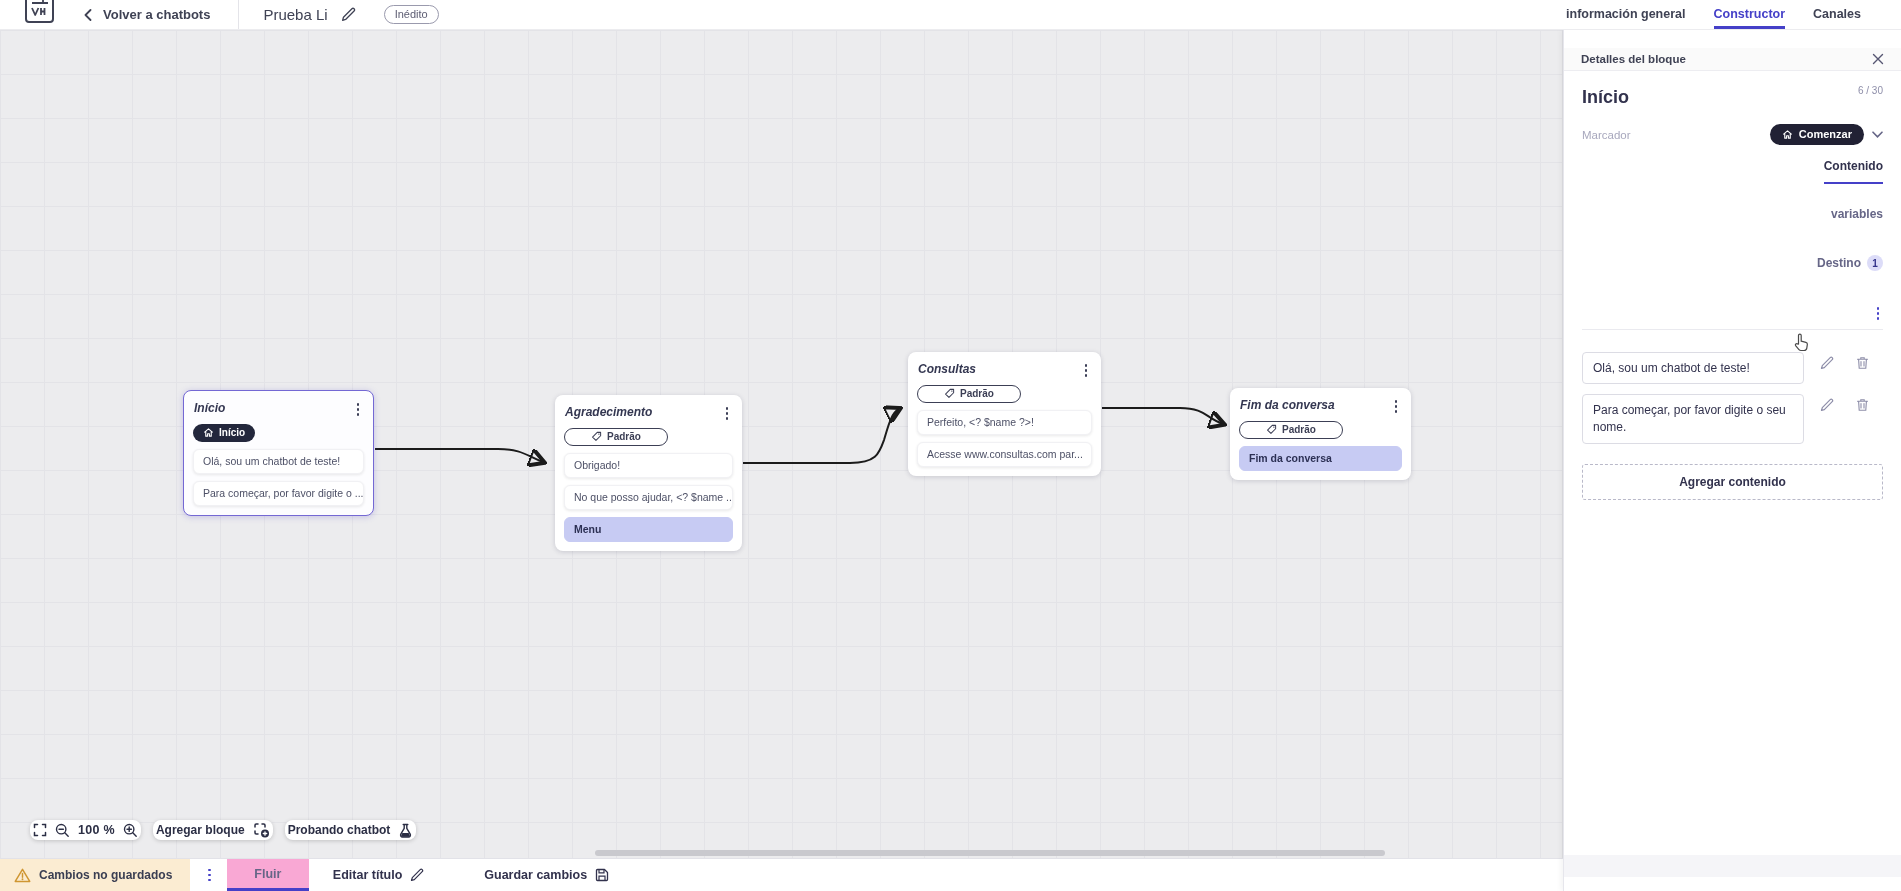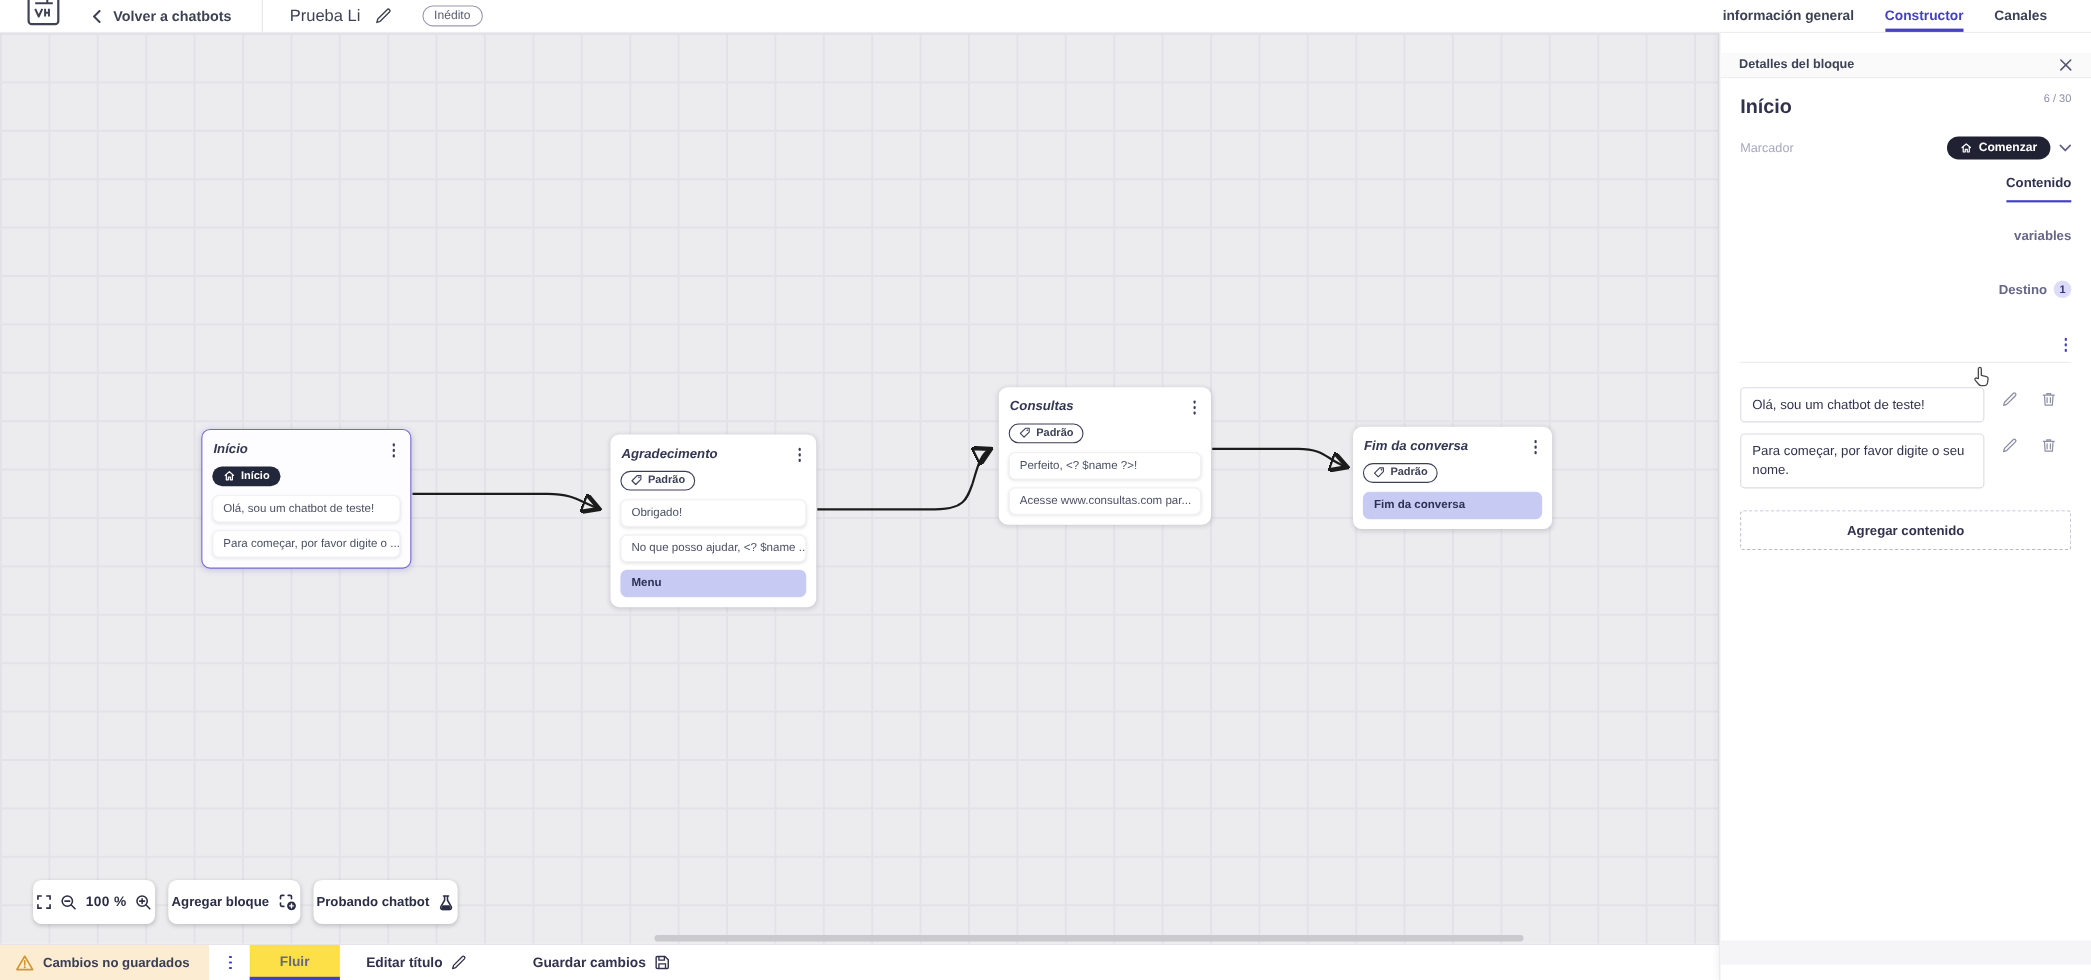--- a/index.html
+++ b/index.html
@@ -39,41 +39,41 @@
     box-shadow:0 1px 5px rgba(40,40,70,.18);}
   .block.selected{border:1.5px solid #7468d4;box-shadow:0 1px 6px rgba(90,80,200,.28);background:#fdfdff;}
   .block-head{display:flex;justify-content:space-between;align-items:flex-start;padding:1px 1px 0;font-style:italic;}
   .block-title{font-size:12px;font-weight:700;color:#343751;}
   .kebab{display:inline-flex;flex-direction:column;gap:2.5px;padding:2px 4px;cursor:pointer;}
   .kebab i{width:2.5px;height:2.5px;border-radius:50%;background:#3a3d55;display:block;}
   .kebab.indigo i{background:#4540c8;}
   .badge-start{display:inline-flex;align-items:center;gap:5px;background:#23273c;color:#fff;
     border-radius:999px;padding:3px 10px 4px;font-size:10px;font-weight:700;margin-top:6px;}
   .badge-outline{display:inline-flex;align-items:center;gap:5px;border:1px solid #3c3f55;color:#3c3f55;
-    border-radius:999px;padding:2px 8px 3px;font-size:10px;font-weight:700;margin-top:6px;background:#fff;}
+    border-radius:999px;padding:2px 26px 3px;font-size:10px;font-weight:700;margin-top:6px;background:#fff;}
   .block-item{margin-top:7px;background:#fff;border:1px solid #f1f1f4;border-radius:6px;
     box-shadow:0 1px 3px rgba(0,0,0,.09);padding:5px 9px 6px;font-size:10.5px;color:#4d5066;
     white-space:nowrap;overflow:hidden;cursor:pointer;}
   .block-item.hl{background:#c7cbf3;border-color:#c7cbf3;color:#2c3054;font-weight:700;box-shadow:none;}
 
   .controls{position:absolute;left:30px;bottom:18px;display:flex;gap:12px;align-items:center;}
-  .ctrl-group{background:#fff;border-radius:8px;box-shadow:0 1px 4px rgba(0,0,0,.18);height:40px;
+  .ctrl-group{background:#fff;border-radius:8px;box-shadow:0 1px 4px rgba(0,0,0,.18);height:20px;
     display:flex;align-items:center;padding:0 3px;gap:8px;font-size:12px;font-weight:700;
     color:#2b2e44;cursor:pointer;}
   .zoom-label{font-size:12.5px;letter-spacing:.3px;}
   .hscroll{position:absolute;left:595px;bottom:2px;width:790px;height:6px;border-radius:3px;background:#c9c9ce;cursor:pointer;}
 
   
   .bottombar{position:absolute;left:0;top:858px;width:1563px;height:33px;background:#fff;
     border-top:1px solid #e2e2e8;display:flex;align-items:stretch;z-index:30;}
   .unsaved{background:#fbecd2;display:flex;align-items:center;gap:8px;padding:0 18px 0 14px;
     font-size:12px;font-weight:700;color:#3a3e52;}
   .footer-kebab{align-self:center;margin-left:14px;}
   .flow-tab{margin-left:12px;width:82px;display:flex;align-items:center;justify-content:center;
-    font-size:12.5px;font-weight:700;color:#666687;background:#fde047;border-bottom:3px solid #4540c8;cursor:pointer;}
+    font-size:12.5px;font-weight:700;color:#666687;background:#f9a8d4;border-bottom:3px solid #4540c8;cursor:pointer;}
   .footer-btn{display:flex;align-items:center;gap:8px;font-size:12.5px;font-weight:700;color:#32324d;
     align-self:center;cursor:pointer;}
   .edit-title{margin-left:24px;}
   .save-btn{margin-left:60px;}
 
   
   .panel{position:absolute;left:1563px;top:30px;width:338px;height:861px;background:#fff;
     border-left:1px solid #e6e6ec;box-shadow:-2px 0 6px rgba(0,0,0,.05);z-index:35;}
   .panel-head{height:23px;background:#fafafa;border-bottom:1px solid #ededf1;display:flex;
     align-items:center;justify-content:space-between;padding:0 17px;font-size:11.5px;font-weight:700;color:#3f4254;margin-top:18px;}

